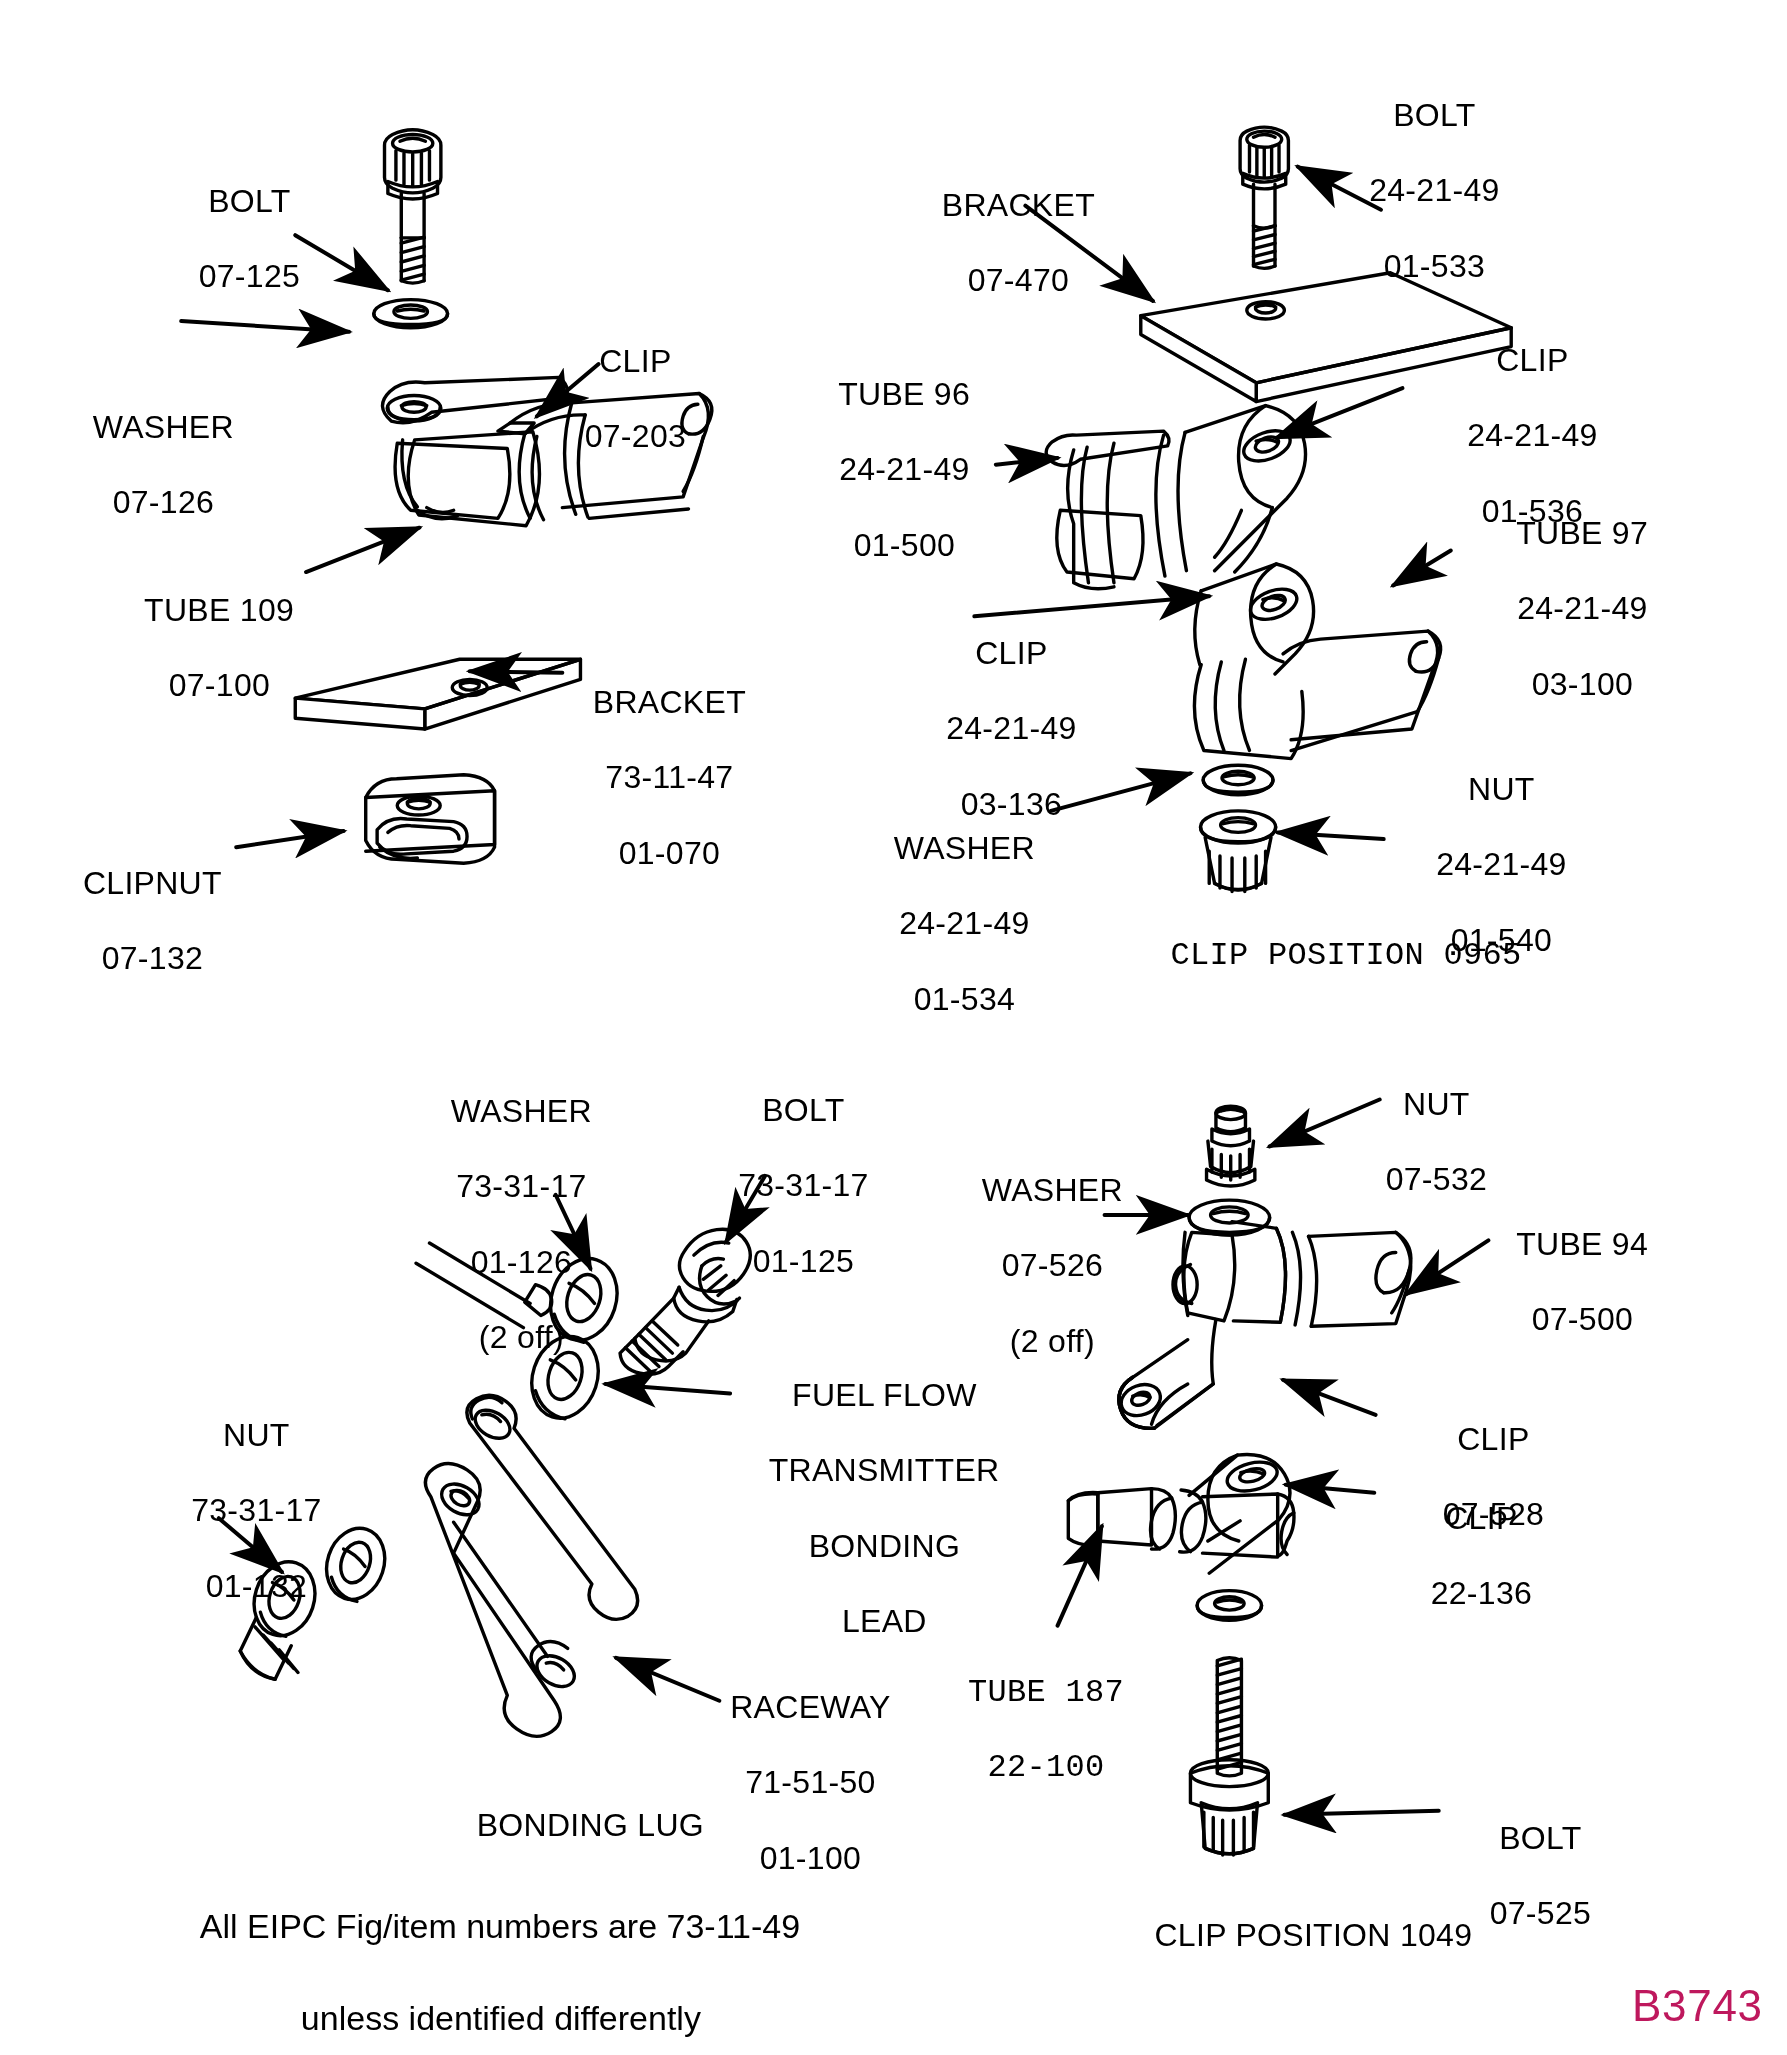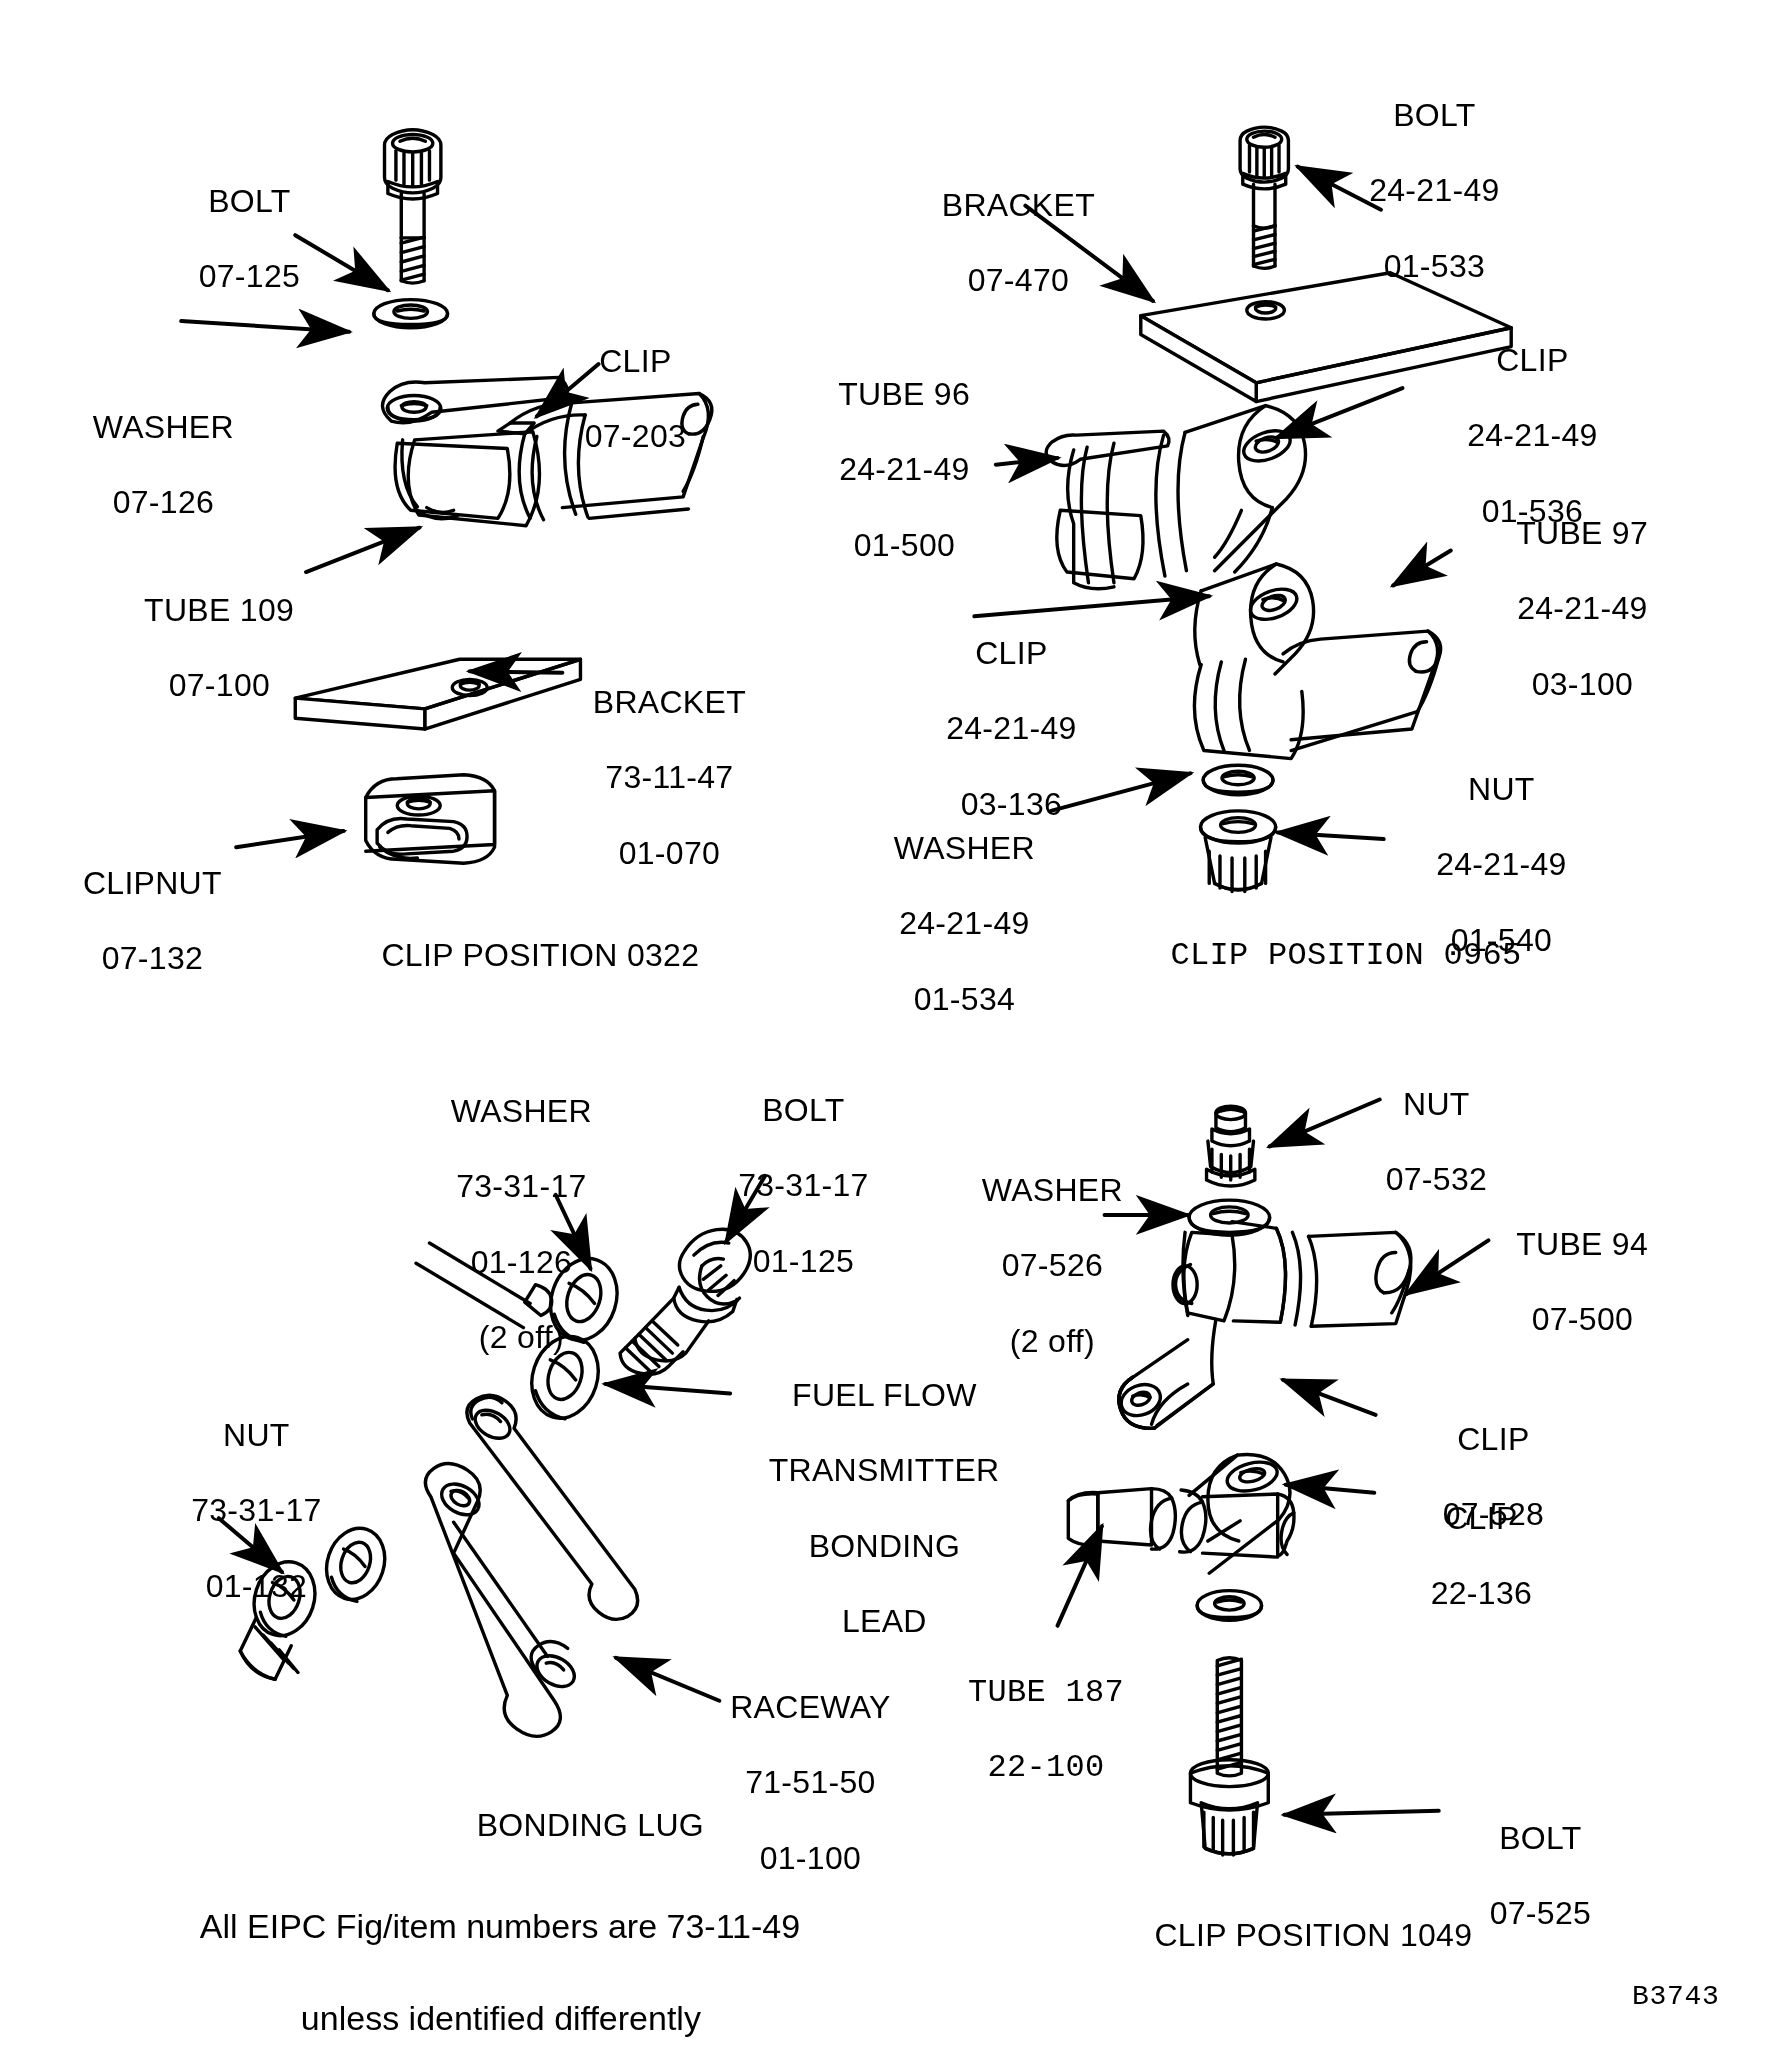--- a/index.html
+++ b/index.html
@@ -31,23 +31,23 @@
     color: #000;
     font-size: 34px;
     text-align: center;
     transform: translateX(-50%);
     line-height: 1.35;
     white-space: pre;
     font-family: "Liberation Sans", sans-serif;
   }
   .sheetcode {
     position: absolute;
-    color: #000000;
-    font-size: 28px;
-    font-family: Liberation Mono, monospace;
+    color: #be185d;
+    font-size: 44px;
+    font-family: Liberation Sans, sans-serif;
     letter-spacing: 0.7px;
   }
   svg.art {
     position: absolute;
     left: 0; top: 0;
     width: 1787px;
     height: 2056px;
     pointer-events: none;
   }
   svg.art * { vector-effect: non-scaling-stroke; }
@@ -419,23 +419,20 @@
     <span>BRACKET</span><br>
     <span>73-11-47</span><br>
     <span>01-070</span>
   </div>
 
   <div class="lbl c t54" style="left:134px; top:827px;">
     <span>CLIPNUT</span><br>
     <span>07-132</span>
   </div>
 
-  <div class="lbl c t54" style="left:522px; top:899px;">
-    <span>CLIP POSITION 0322</span>
-  </div>
 
   <div class="lbl c t54" style="left:1416px; top:59px;">
     <span>BOLT</span><br>
     <span>24-21-49</span><br>
     <span>01-533</span>
   </div>
 
   <div class="lbl c t54" style="left:1000px; top:149px;">
     <span>BRACKET</span><br>
     <span>07-470</span>

